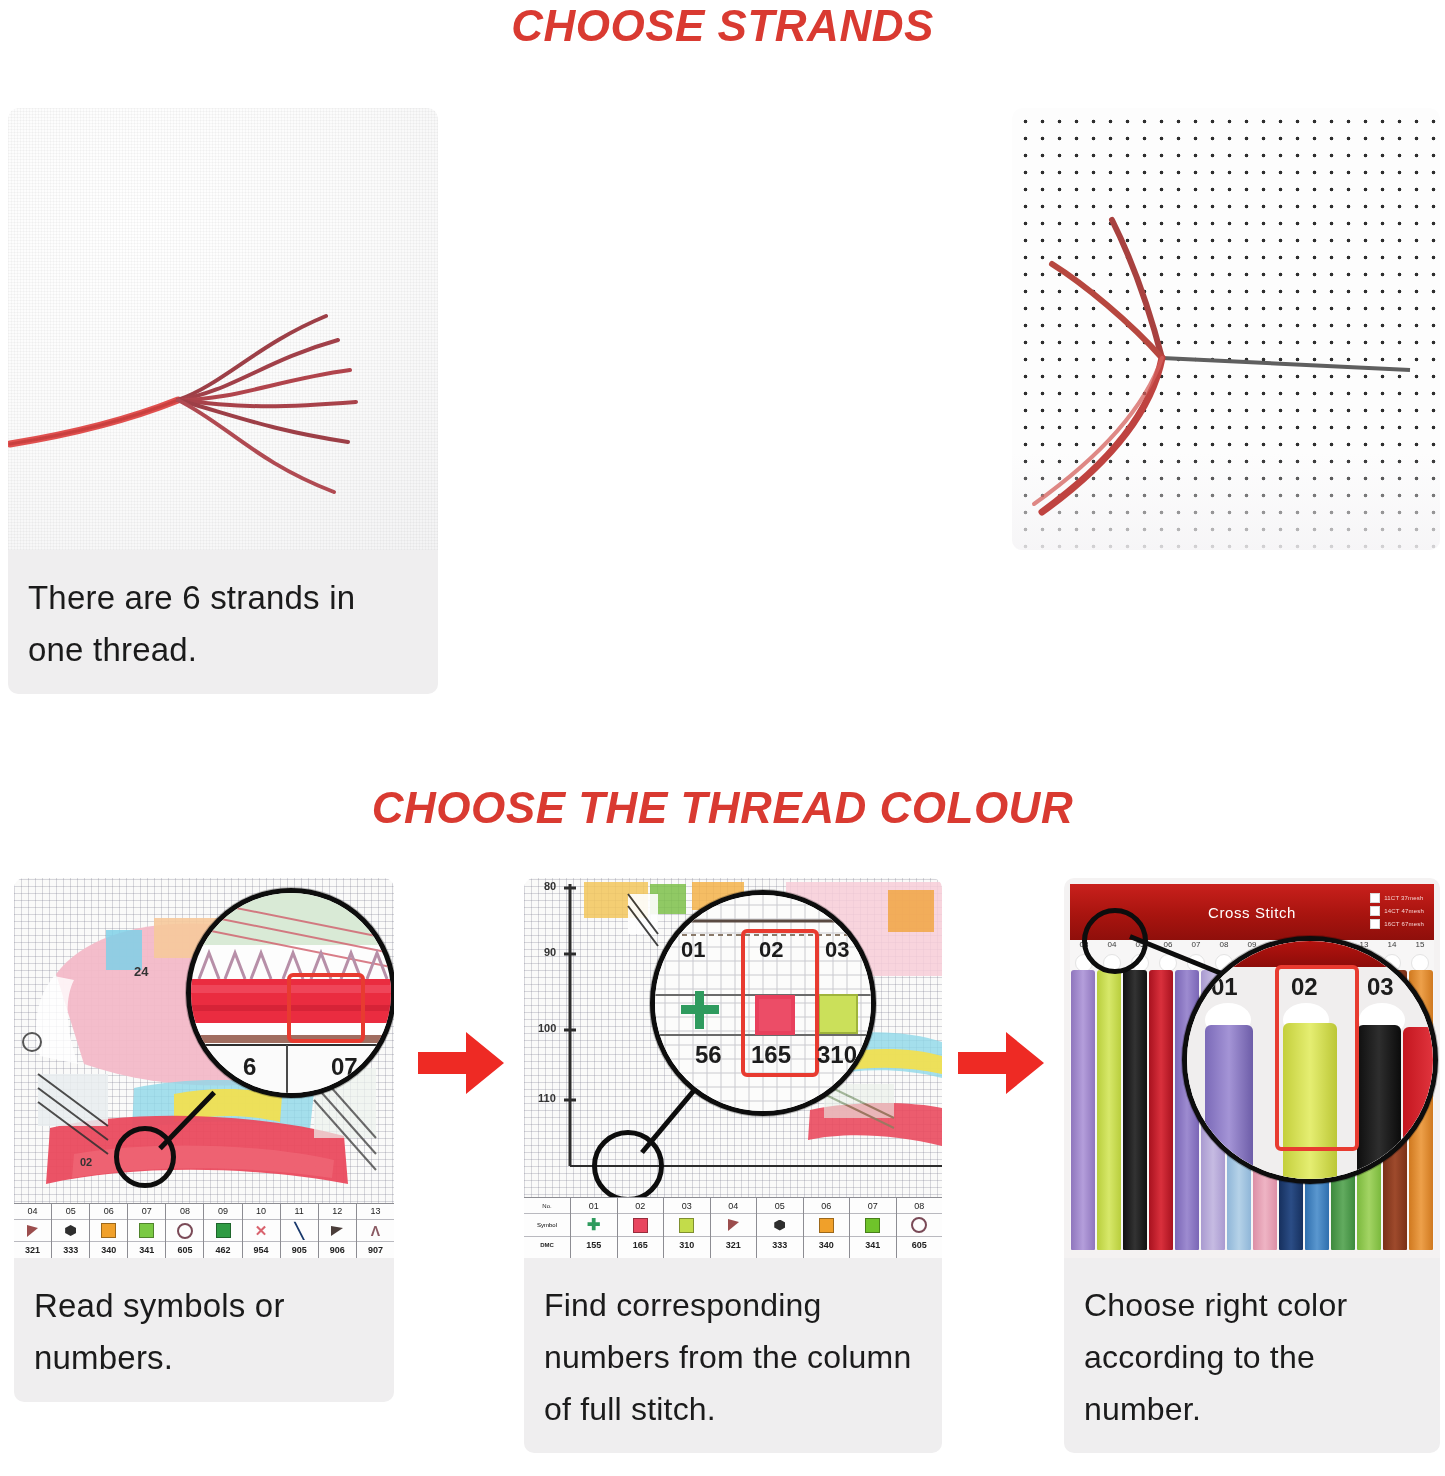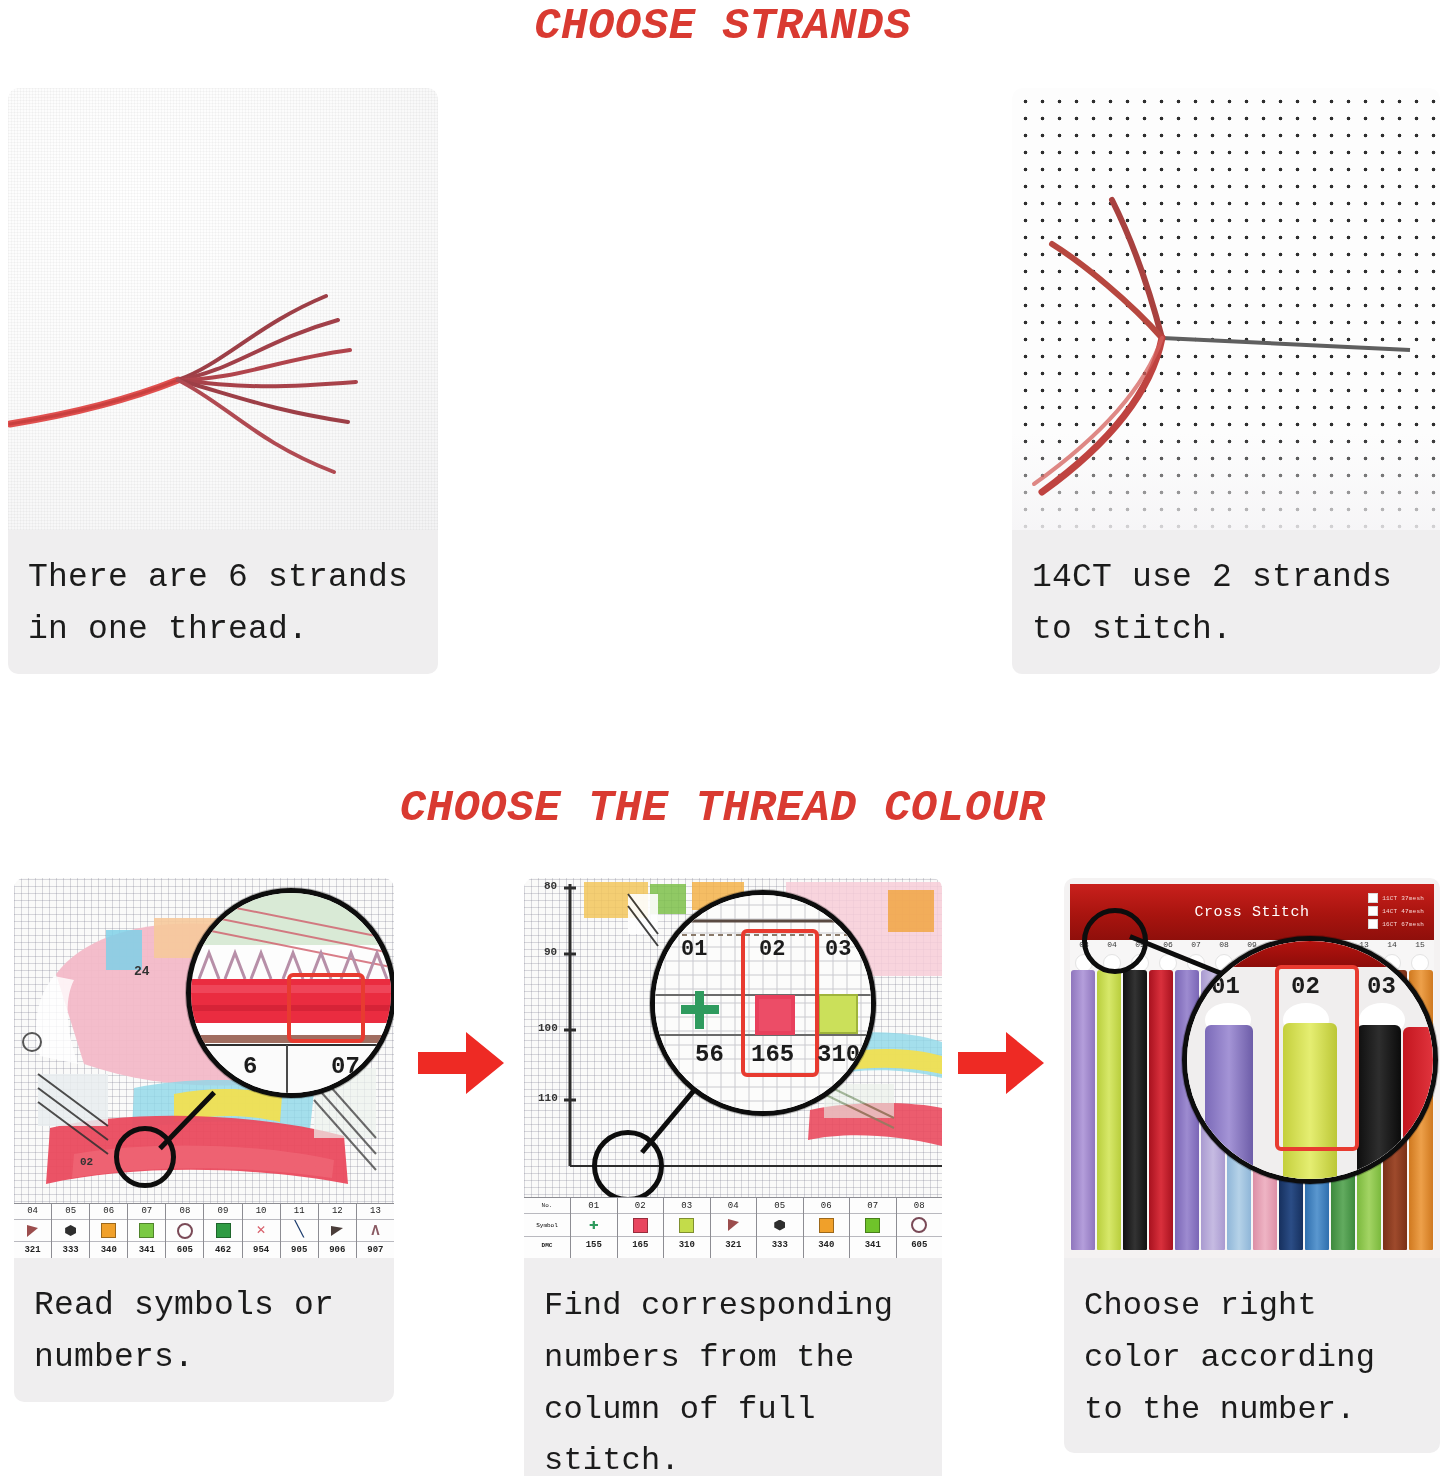--- a/index.html
+++ b/index.html
@@ -3,38 +3,38 @@
 <meta charset="utf-8">
 <style>
   html,body{margin:0;padding:0;}
   body{
     width:1445px;height:1476px;
     background:#ffffff;
     font-family:"Liberation Sans", sans-serif;
     overflow:hidden;
     position:relative;
   }
-  .page{position:relative;width:1445px;height:1408px;font-family:Liberation Mono, monospace;}
+  .page{position:relative;width:1445px;height:1408px;}
 
   
   .heading{
     width:100%;
     text-align:center;
     font-style:italic;
     font-weight:bold;
     color:#d93a31;
     letter-spacing:0.5px;
     line-height:1;
   }
   #heading-strands{position:absolute;left:0;top:4px;font-size:44px;}
   #heading-colour{position:absolute;left:0;top:786px;font-size:44px;}
 
   
   .row{position:absolute;left:0;width:1445px;}
-  #row-strands{top:88px;height:650px;}
+  #row-strands{top:108px;height:650px;}
   #row-colour{top:878px;height:598px;}
 
   .card{
     position:absolute;
     background:#ffffff;
     border-radius:10px;
     overflow:hidden;
   }
   .photo{position:relative;width:100%;overflow:hidden;background:#ffffff;}
   .caption{
@@ -203,21 +203,20 @@
         <svg viewBox="0 0 428 442" width="428" height="442" style="position:absolute;inset:0;">
           <line x1="150" y1="250" x2="398" y2="262" stroke="#5f5f5f" stroke-width="4"></line>
           <g fill="none" stroke-linecap="round">
             <path d="M150 250 C 136 196, 118 148, 100 112" stroke="#a8413f" stroke-width="6"></path>
             <path d="M150 250 C 118 214, 72 176, 40 156" stroke="#b7473f" stroke-width="6"></path>
             <path d="M150 250 C 140 300, 102 352, 30 404" stroke="#bf4340" stroke-width="7"></path>
             <path d="M150 250 C 134 296, 92 346, 22 396" stroke="#d4605c" stroke-width="4" opacity=".75"></path>
           </g>
         </svg>
       </div>
-      <div class="caption">14CT use 2 strands to stitch.</div>
     </div>
   </div>
 
   <div class="heading" id="heading-colour">CHOOSE THE THREAD COLOUR</div>
 
   <div class="row" id="row-colour">
 
     <div class="card" id="card-colour-1">
       <div class="photo">
         <div class="chart-bg"></div>

